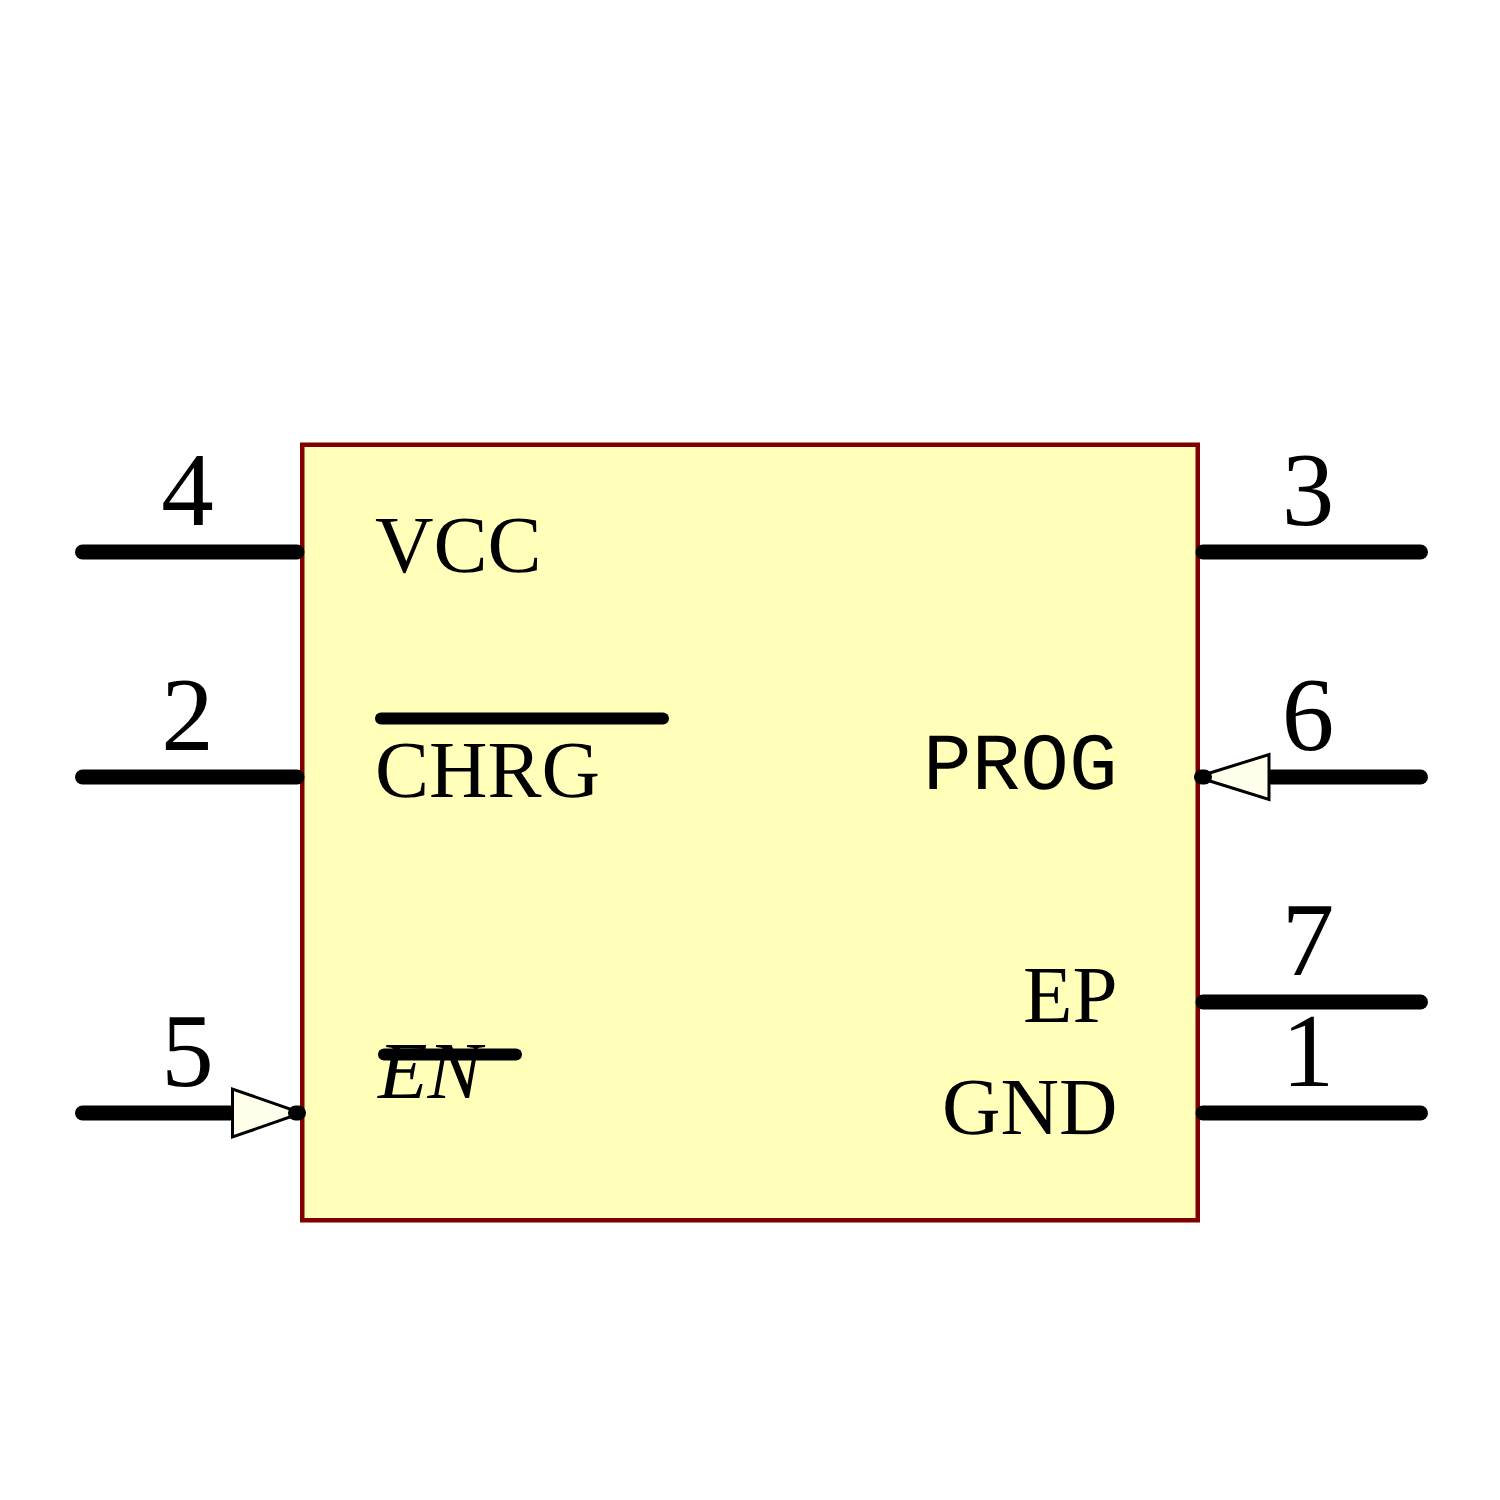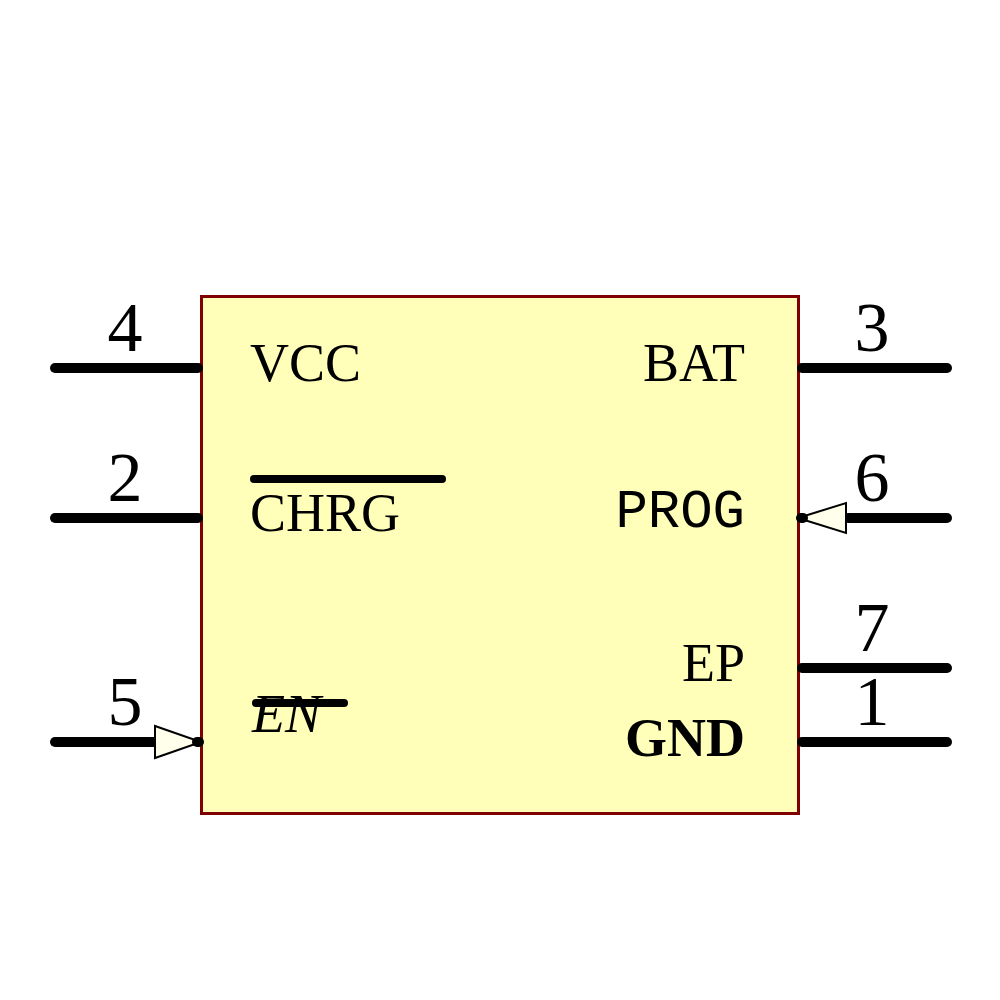--- a/index.html
+++ b/index.html
@@ -56,21 +56,21 @@
     font-size:54px;white-space:nowrap;
   }
   .lbl-left{left:250px;text-align:left;}
   .lbl-right{right:255px;text-align:right;}
   .pin-label.vcc{top:327px;}
   .pin-label.chrg{top:477px;text-align:center;}
   .pin-label.en{top:678px;left:252px;font-style:italic;}
   .pin-label.bat{top:327px;}
   .pin-label.prog{top:477px;font-family:Liberation Mono, monospace;}
   .pin-label.ep{top:627px;margin-left:33px;}
-  .pin-label.gnd{top:702px;font-weight:bold;}
+  .pin-label.gnd{top:702px;}
   
   .overbar{
     position:absolute;height:8px;background:#000;border-radius:4px;
   }
   .overbar.chrg{left:250px;top:475px;width:196px;}
   .overbar.en{left:252px;top:699px;width:96px;}
   
   .arrow{position:absolute;}
   .arrow.p5{left:154px;top:724px;}
   .arrow.p6{left:796px;top:501px;}
@@ -95,21 +95,20 @@
   <svg class="arrow p5" width="50" height="37">
     <polygon points="1,2 1,34 47,18" fill="#FFFFEC" stroke="#000" stroke-width="2"></polygon>
   </svg>
   <div class="dot p5"></div>
   <div class="pin-number n5 num-left">5</div>
   <div class="overbar en"></div>
   <div class="pin-label en lbl-left">EN</div>
 
   <div class="wire p3"></div>
   <div class="pin-number n3 num-right">3</div>
-  <div class="pin-label bat lbl-right">BAT</div>
 
   <div class="wire p6"></div>
   <svg class="arrow p6" width="52" height="35">
     <polygon points="50,2 50,32 2,17" fill="#FFFFEC" stroke="#000" stroke-width="2"></polygon>
   </svg>
   <div class="dot p6"></div>
   <div class="pin-number n6 num-right">6</div>
   <div class="pin-label prog lbl-right">PROG</div>
 
   <div class="wire p7"></div>

